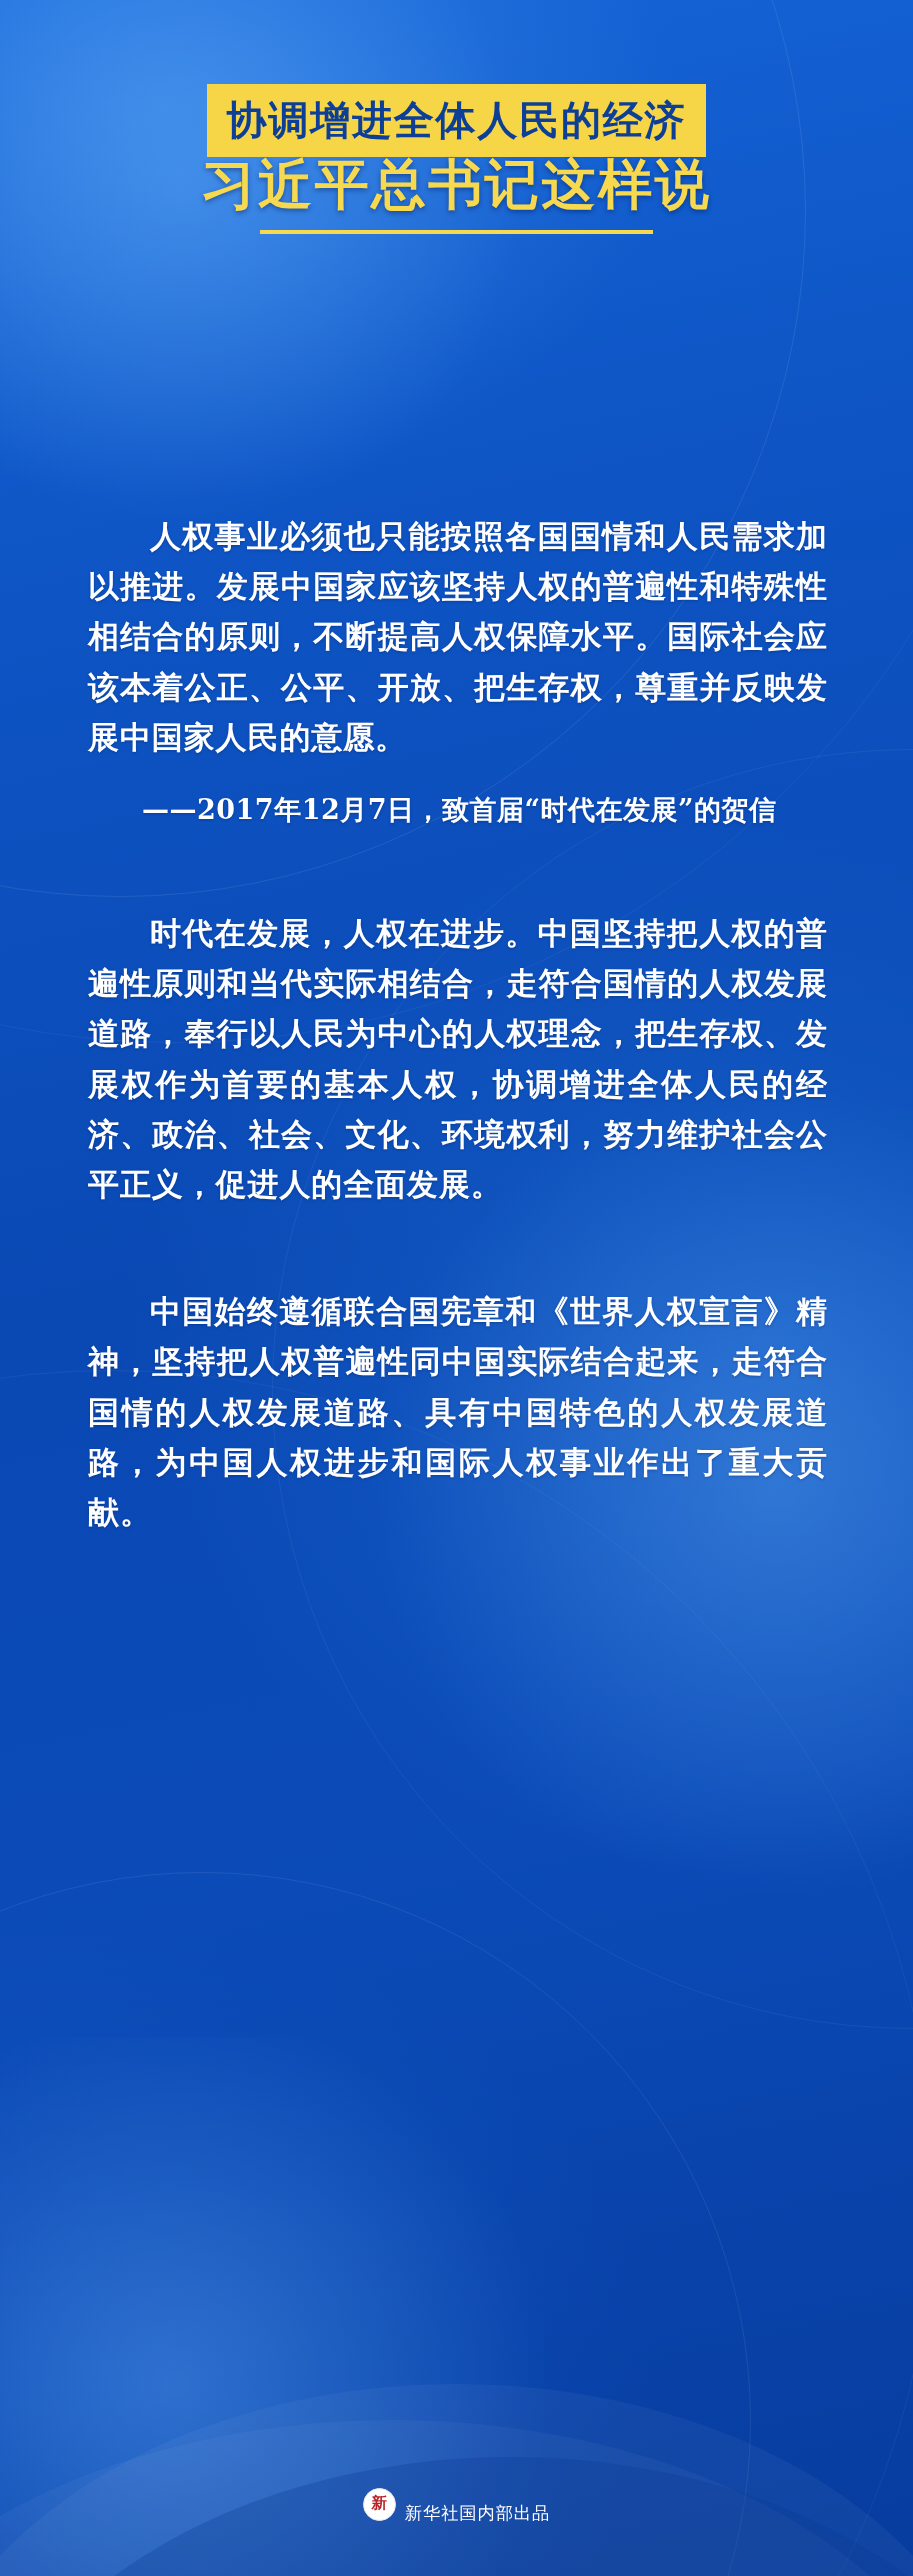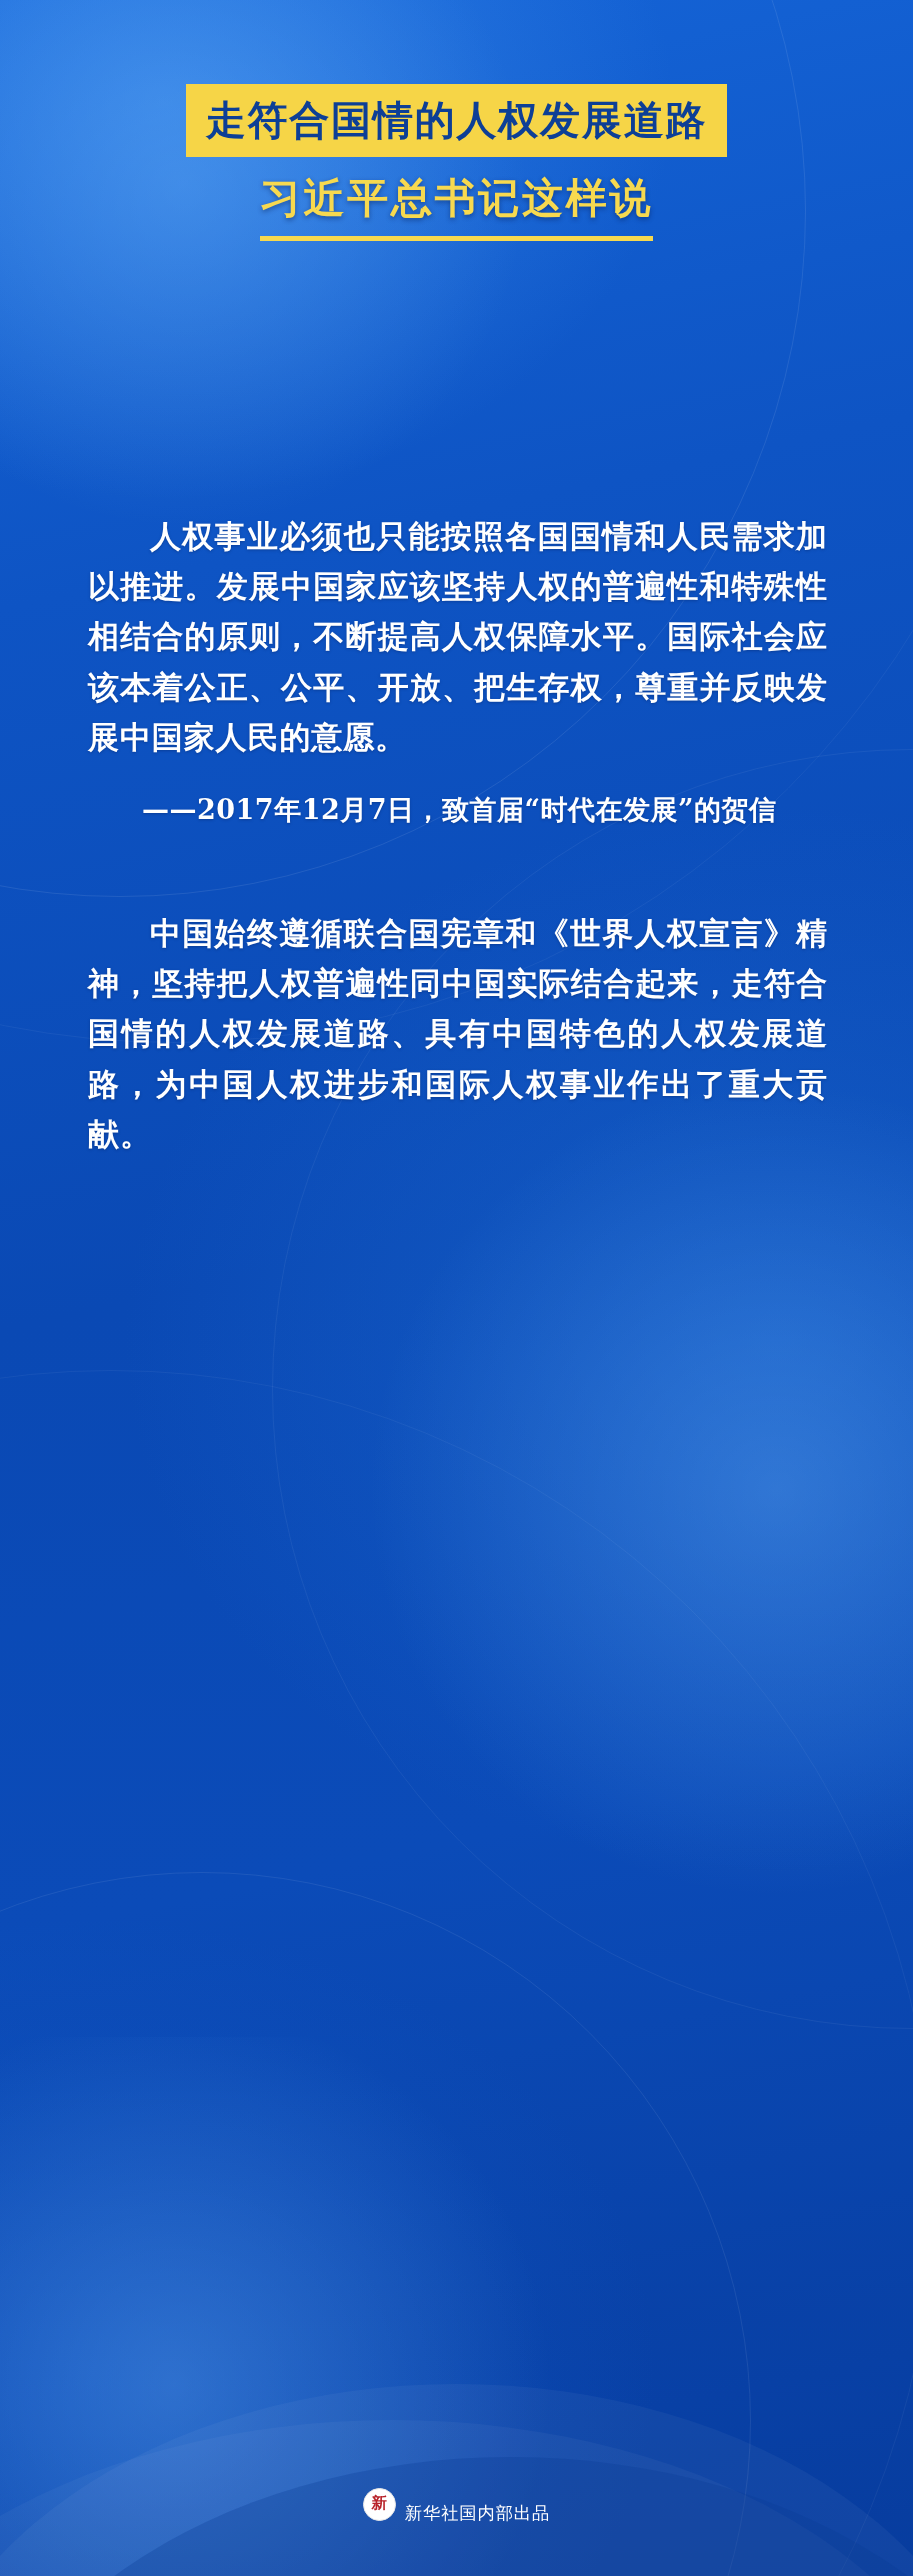--- a/index.html
+++ b/index.html
@@ -73,24 +73,23 @@
     background: #f6d547;
     color: #0d3f96;
     font-weight: bold;
     font-size: 40px;
     letter-spacing: 1.8px;
     line-height: 1;
     padding: 15.5px 20px 17.3px 20px;
     font-family: "DejaVu Sans", "Liberation Sans", sans-serif;
   }
   .title-line2 {
-    margin-top: 20px;
     color: #f7d94f;
     font-weight: bold;
-    font-size: 41px;
+    font-size: 54px;
     letter-spacing: 2.7px;
     line-height: 1.05;
     text-shadow: 0 1.8px 5.5px rgba(0,20,70,0.45);
     font-family: "DejaVu Sans", "Liberation Sans", sans-serif;
   }
   .title-underline {
     width: 393px;
     height: 4.6px;
     background: #f7d94f;
     margin: 16.4px auto 0 auto;
@@ -172,33 +171,34 @@
   <div class="swoosh sw1"></div>
   <div class="swoosh sw2"></div>
   <div class="swoosh sw3"></div>
   <div class="swoosh sw4"></div>
   <div class="swoosh sw5"></div>
   <div class="wave wv1"></div>
   <div class="wave wv2"></div>
   <div class="wave wv3"></div>
 
   <div id="title-block">
-    <div class="title-line1">走符合国情的人权发展道路</div>
+    <div class="title-line1">协调增进全体人民的经济</div>
     <div class="title-line2">习近平总书记这样说</div>
     <div class="title-underline"></div>
   </div>
 
   <div id="content">
 
     <div class="quote-block">
       <div class="quote-text">人权事业必须也只能按照各国国情和人民需求加以推进。发展中国家应该坚持人权的普遍性和特殊性相结合的原则，不断提高人权保障水平。国际社会应该本着公正、公平、开放、把生存权，尊重并反映发展中国家人民的意愿。</div>
       <div class="quote-source">——2017年12月7日，致首届“时代在发展”的贺信</div>
     </div>
 
     <div class="quote-block">
+      <div class="quote-text">时代在发展，人权在进步。中国坚持把人权的普遍性原则和当代实际相结合，走符合国情的人权发展道路，奉行以人民为中心的人权理念，把生存权、发展权作为首要的基本人权，协调增进全体人民的经济、政治、社会、文化、环境权利，努力维护社会公平正义，促进人的全面发展。</div>
     </div>
 
     <div class="quote-block">
       <div class="quote-text">中国始终遵循联合国宪章和《世界人权宣言》精神，坚持把人权普遍性同中国实际结合起来，走符合国情的人权发展道路、具有中国特色的人权发展道路，为中国人权进步和国际人权事业作出了重大贡献。</div>
     </div>
 
   </div>
 
   <div id="footer">
     <div class="logo-circle">

